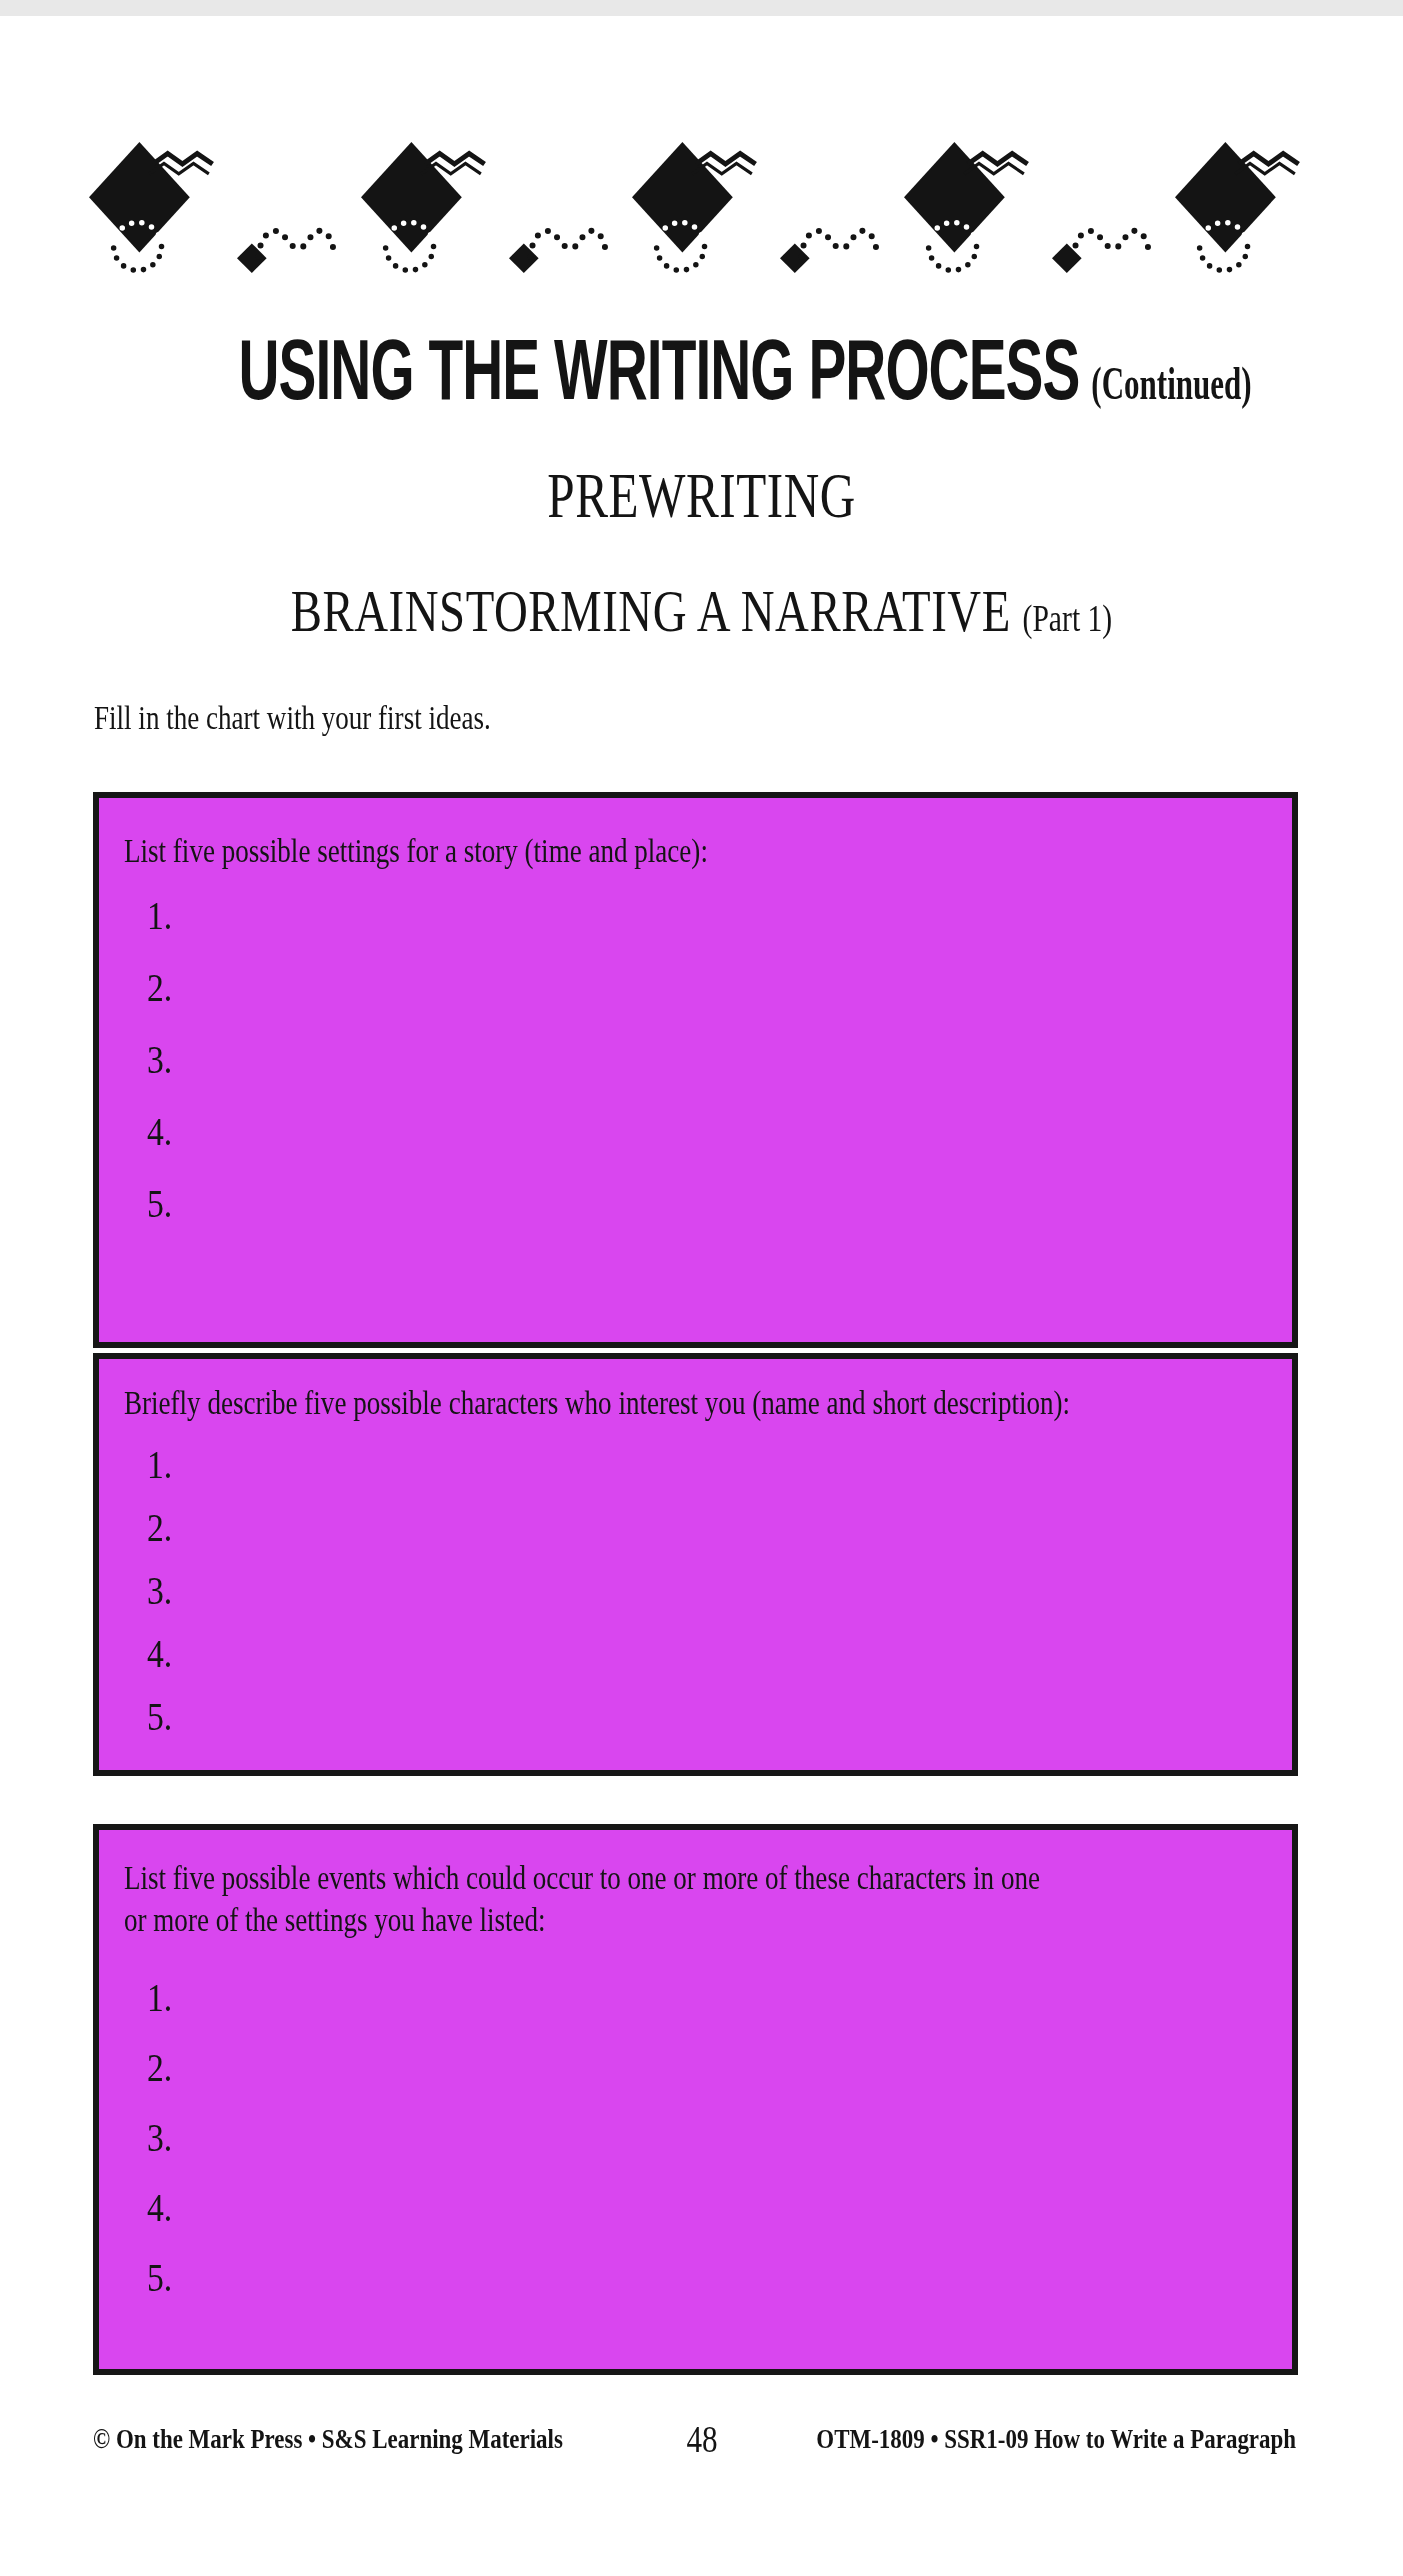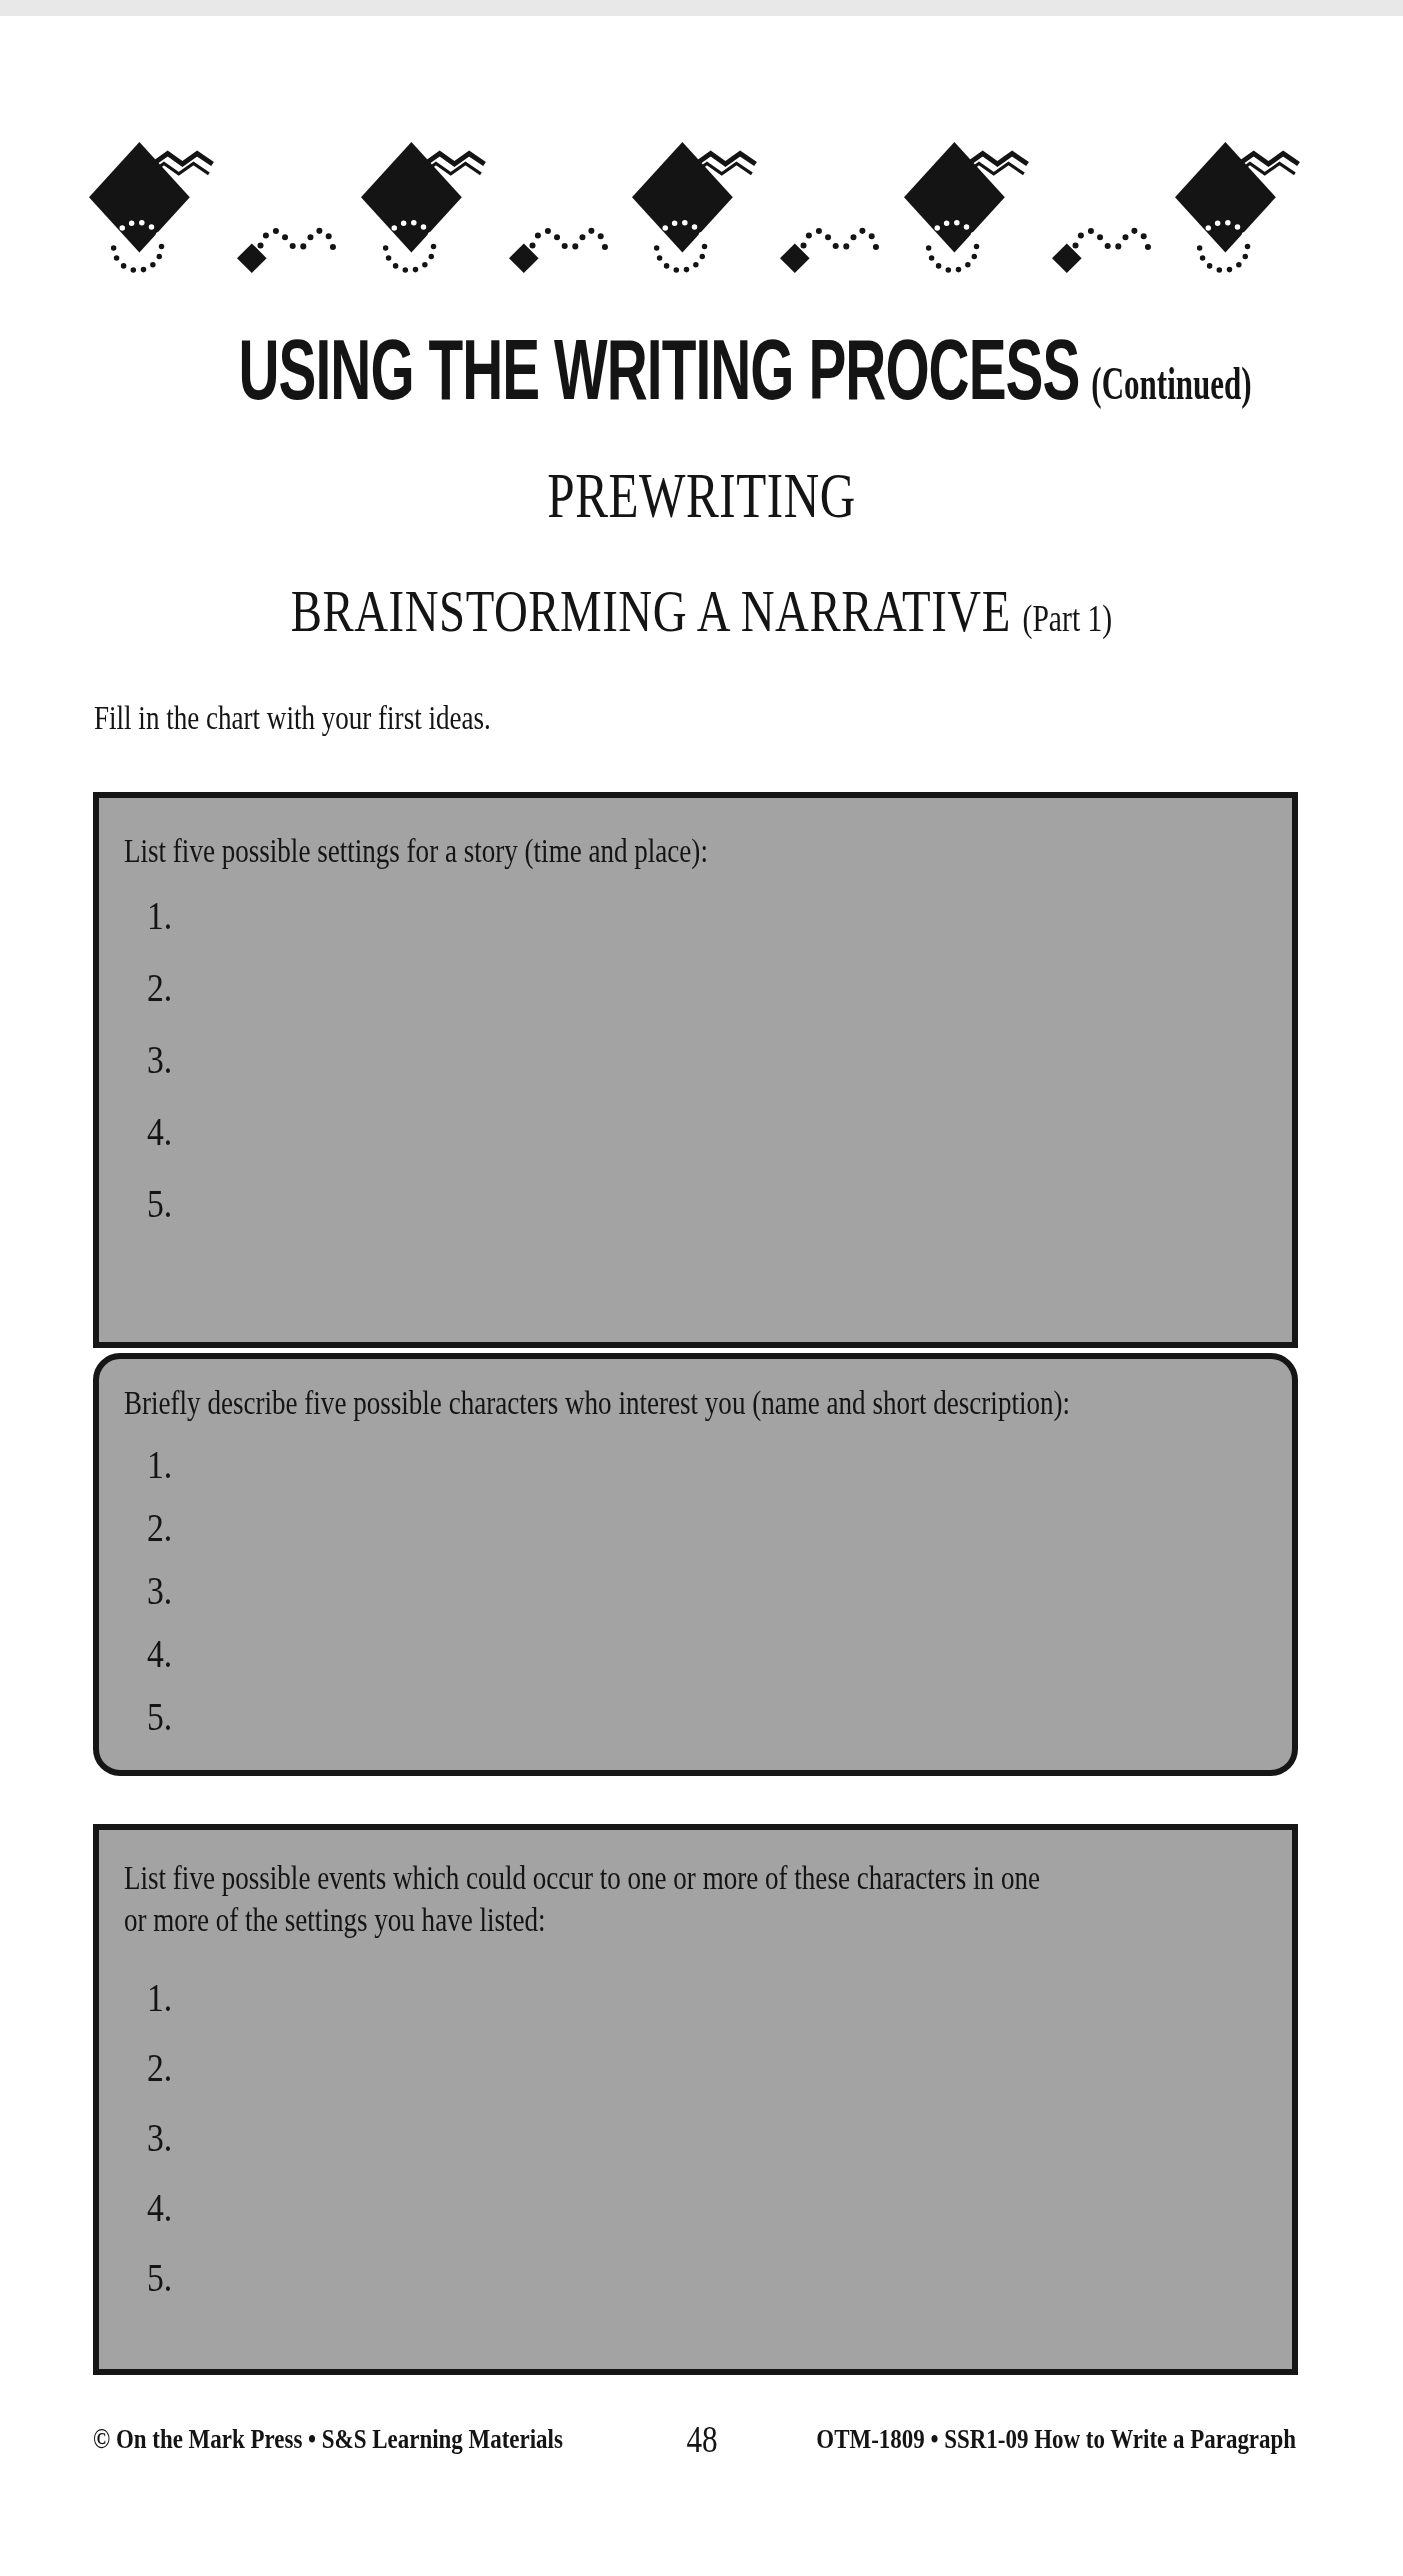--- a/index.html
+++ b/index.html
@@ -48,24 +48,24 @@
   .section-part{font-size:38px;margin-left:15px;}
   
   .instruction{
     position:absolute;top:684px;left:94px;width:959px;
     font-size:33px;transform:scaleX(.82);transform-origin:left top;
     white-space:nowrap;
   }
   
   .box{
     position:absolute;left:93px;width:1205px;box-sizing:border-box;
-    border:6.9px solid #161616;background:#a3a3a3;
+    border:6.9px solid #161616;background:#d946ef;
   }
   .box1{top:776px;height:556px;}
-  .box2{top:1337px;height:423px;border-radius:27px;}
+  .box2{top:1337px;height:423px;}
   .box3{top:1808px;height:551px;}
   .prompt{
     position:absolute;left:25px;width:1371px;
     font-size:33px;line-height:42px;
     transform:scaleX(.82);transform-origin:left top;
     white-space:pre-line;
   }
   .box1 .prompt{top:31.5px;}
   .box2 .prompt{top:23px;}
   .box3 .prompt{top:27.4px;}

